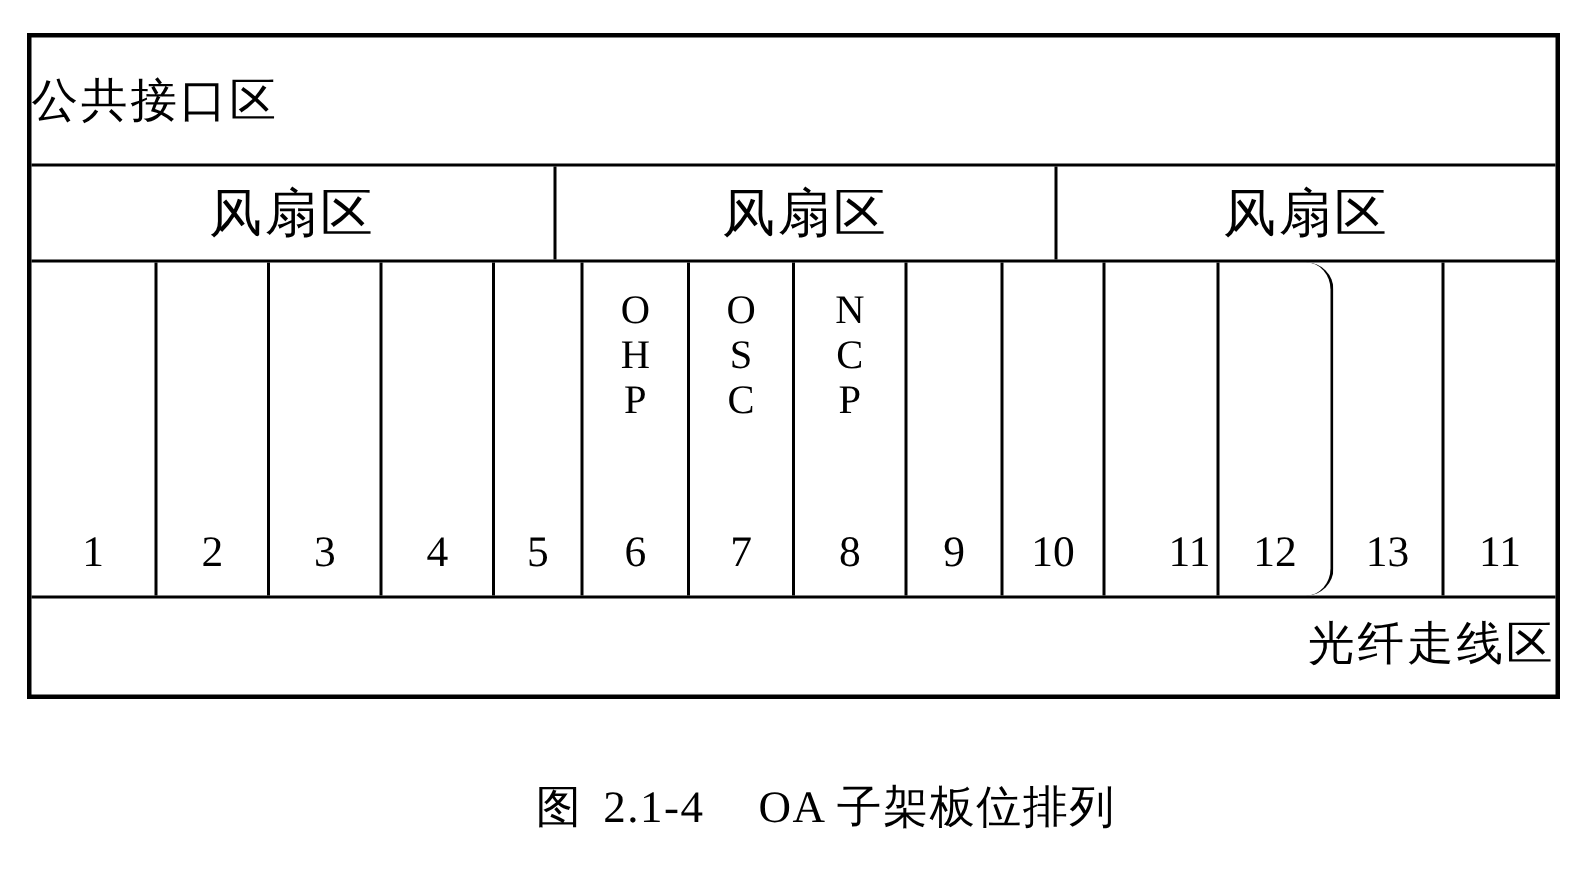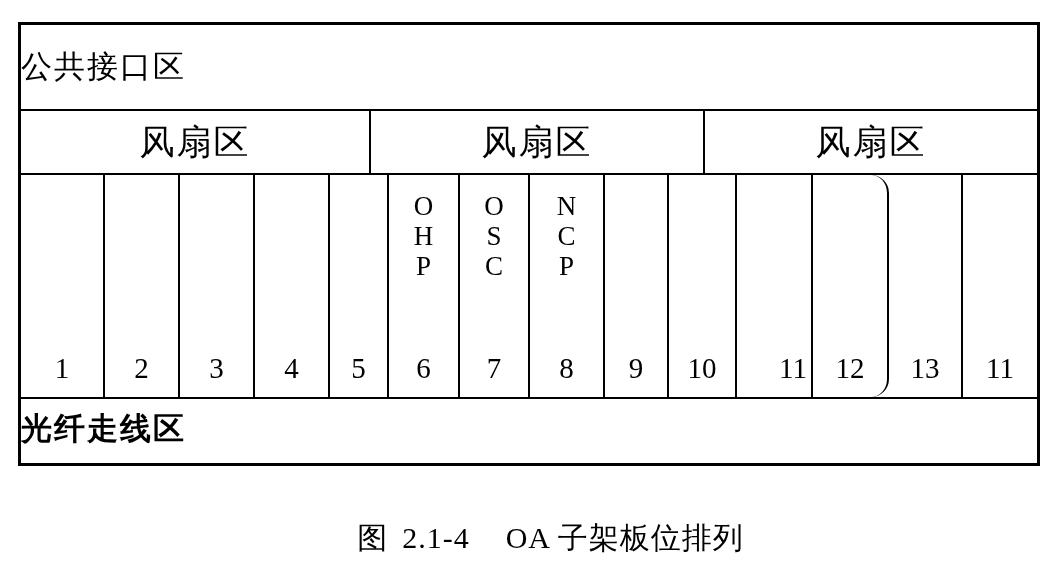--- a/index.html
+++ b/index.html
@@ -100,22 +100,21 @@
     font-size: 29px;
     margin-bottom: 12px;
   }
 
   
   #fiber-band {
     top: 374px;
     bottom: 4px;
     display: flex;
     align-items: center;
-    justify-content: flex-start;
-    font-weight: bold;
+    justify-content: flex-end;
   }
   #fiber-band .label {
     font-size: 31px;
     letter-spacing: 2px;
   }
 
   
   #caption {
     position: absolute;
     left: 0;

